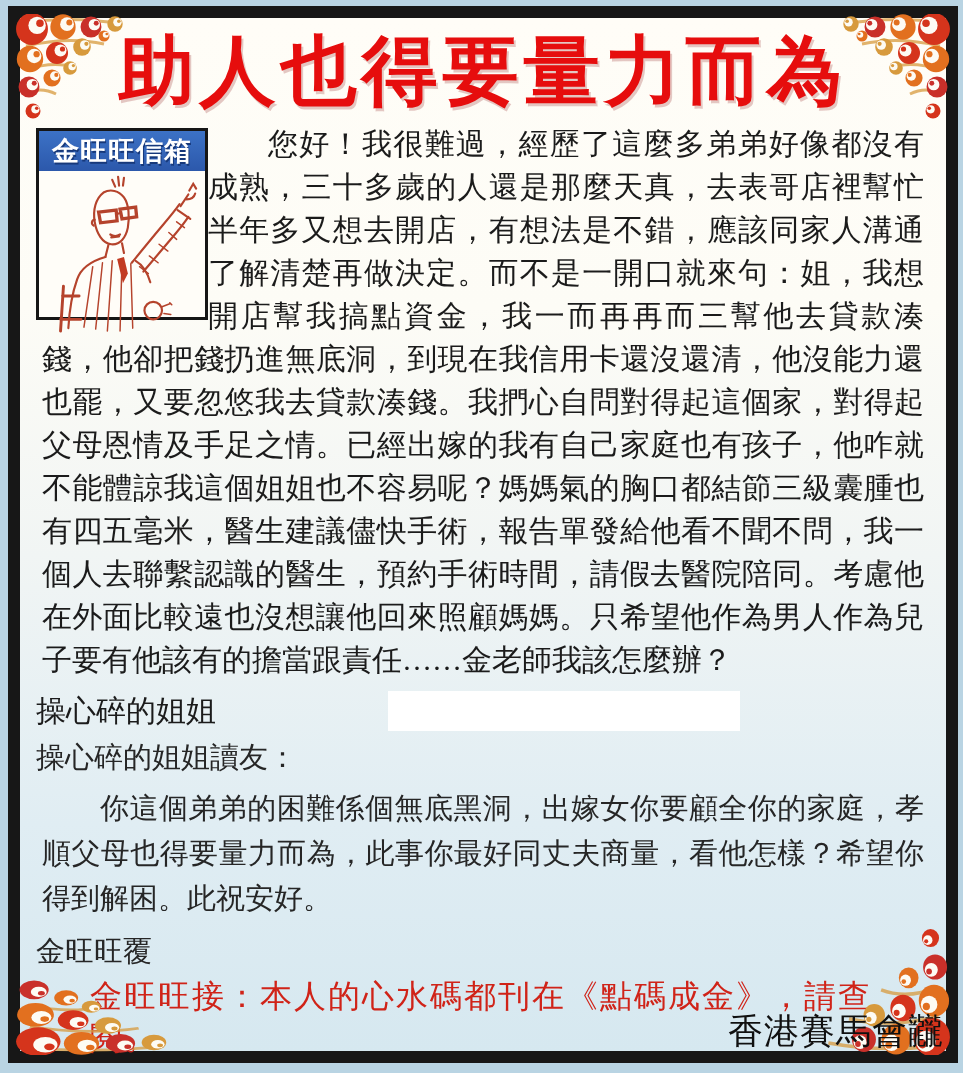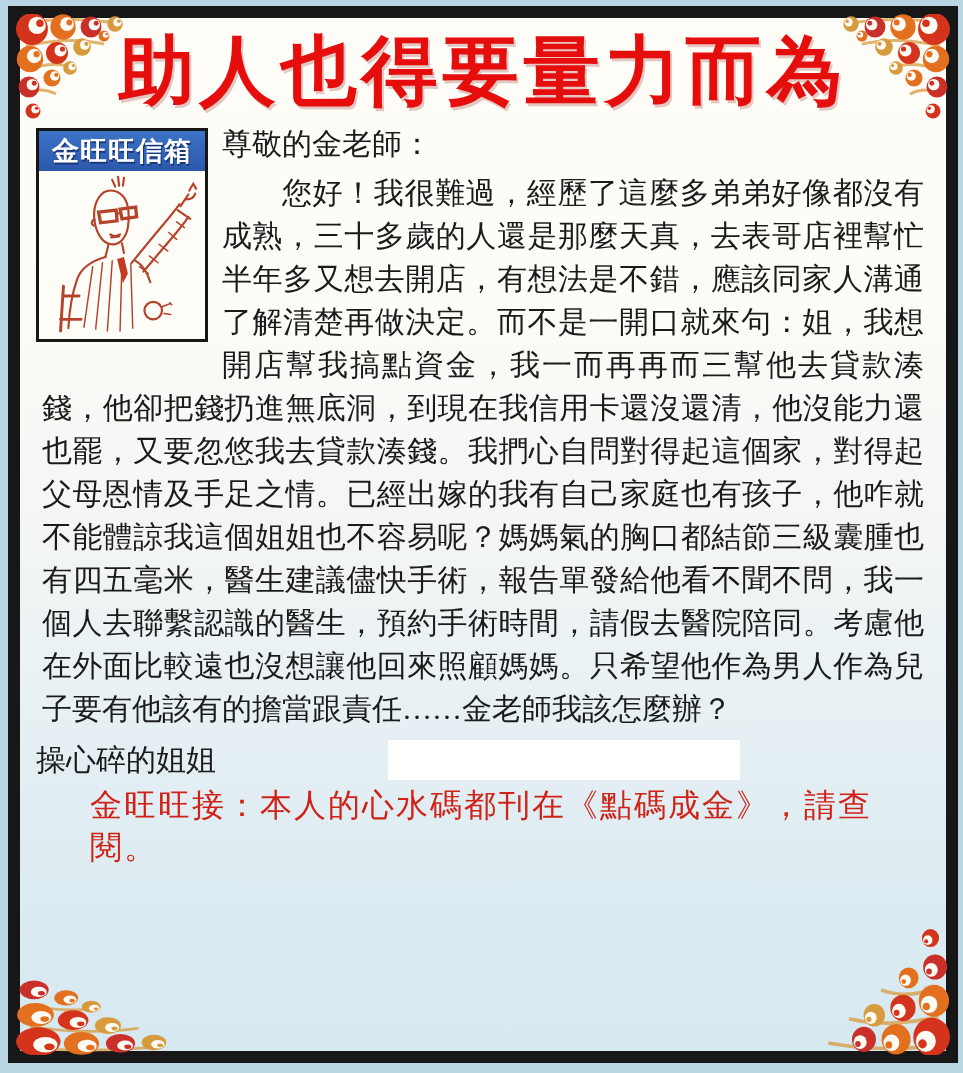--- a/index.html
+++ b/index.html
@@ -16,22 +16,22 @@
   }
   .content{position:absolute;inset:0;padding:0 16px;box-sizing:border-box;}
   .title{
     text-align:center;font-size:76px;font-weight:bold;color:#e60d0d;
     letter-spacing:5px;margin:8px 0 6px 0;line-height:1.18;
     font-family:"DejaVu Serif","Liberation Serif",serif;
     text-shadow:2px 3px 0 rgba(130,10,10,.22);
     position:relative;z-index:2;
   }
   .mailbox{
-    float:left;width:172px;height:214px;border:3px solid #161616;background:#fffdf8;
-    margin:6px 14px 4px 0;box-sizing:border-box;position:relative;z-index:2;
+    float:left;width:172px;height:192px;border:3px solid #161616;background:#fffdf8;
+    margin:6px 0 4px 0;box-sizing:border-box;position:relative;z-index:2;
   }
   .mailbox-header{
     height:40px;background:linear-gradient(180deg,#3c72c6 0%,#2c58ab 100%);
     color:#fff;font-weight:bold;font-size:27px;text-align:center;line-height:40px;
     letter-spacing:1px;font-family:"Liberation Sans","DejaVu Sans",sans-serif;
     text-shadow:1px 2px 0 #17387a;
   }
   .mailbox svg{display:block;margin:2px auto 0 auto;}
   .textcol{
     font-size:30px;line-height:43px;text-align:justify;color:#1b1b1b;
@@ -159,26 +159,33 @@
             <path d="M142 34 l8 -12 M151 18 l4 -7 l3 5 M148 27 c4 0 8 -2 9 -6 M139 38 l13 9"></path>
             <circle cx="114" cy="141" r="9"></circle>
             <path d="M123 137 l8 -3 M125 144 l7 1 M131 133 l2 2" stroke-width="1.6"></path>
             <path d="M22 116 l-3 46 M21 126 h17 M19 150 h21" stroke-width="3"></path>
           </g>
           <path d="M77 88 l6 25 l5 -10 l-4 -17 z" fill="#c23b22"></path>
         </svg>
       </div>
 
       <div class="textcol">
-        <div class="salutation">尊敬的金老師：</div>
         <p class="body-par">您好！我很難過，經歷了這麼多弟弟好像都沒有成熟，三十多歲的人還是那麼天真，去表哥店裡幫忙半年多又想去開店，有想法是不錯，應該同家人溝通了解清楚再做決定。而不是一開口就來句：姐，我想開店幫我搞點資金，我一而再再而三幫他去貸款湊錢，他卻把錢扔進無底洞，到現在我信用卡還沒還清，他沒能力還也罷，又要忽悠我去貸款湊錢。我捫心自問對得起這個家，對得起父母恩情及手足之情。已經出嫁的我有自己家庭也有孩子，他咋就不能體諒我這個姐姐也不容易呢？媽媽氣的胸口都結節三級囊腫也有四五毫米，醫生建議儘快手術，報告單發給他看不聞不問，我一個人去聯繫認識的醫生，預約手術時間，請假去醫院陪同。考慮他在外面比較遠也沒想讓他回來照顧媽媽。只希望他作為男人作為兒子要有他該有的擔當跟責任……金老師我該怎麼辦？</p>
         <div class="sig-row">
           <span class="redaction"></span>
           <span>操心碎的姐姐</span>
         </div>
       </div>
 
+      <div class="textcol reply-block">
+        <div class="salutation">操心碎的姐姐讀友：</div>
+        <p class="body-par">你這個弟弟的困難係個無底黑洞，出嫁女你要顧全你的家庭，孝順父母也得要量力而為，此事你最好同丈夫商量，看他怎樣？希望你得到解困。此祝安好。</p>
+        <div class="sig-row" style="padding-right:56px;">
+          <span>金旺旺覆</span>
+        </div>
+      </div>
 
       <div class="note-line">金旺旺接：本人的心水碼都刊在《點碼成金》，請查閱。</div>
     </div>
   </div>
 
+  <div class="stamp">香港賽馬會龖</div>
 </div>
 
 </body></html>

